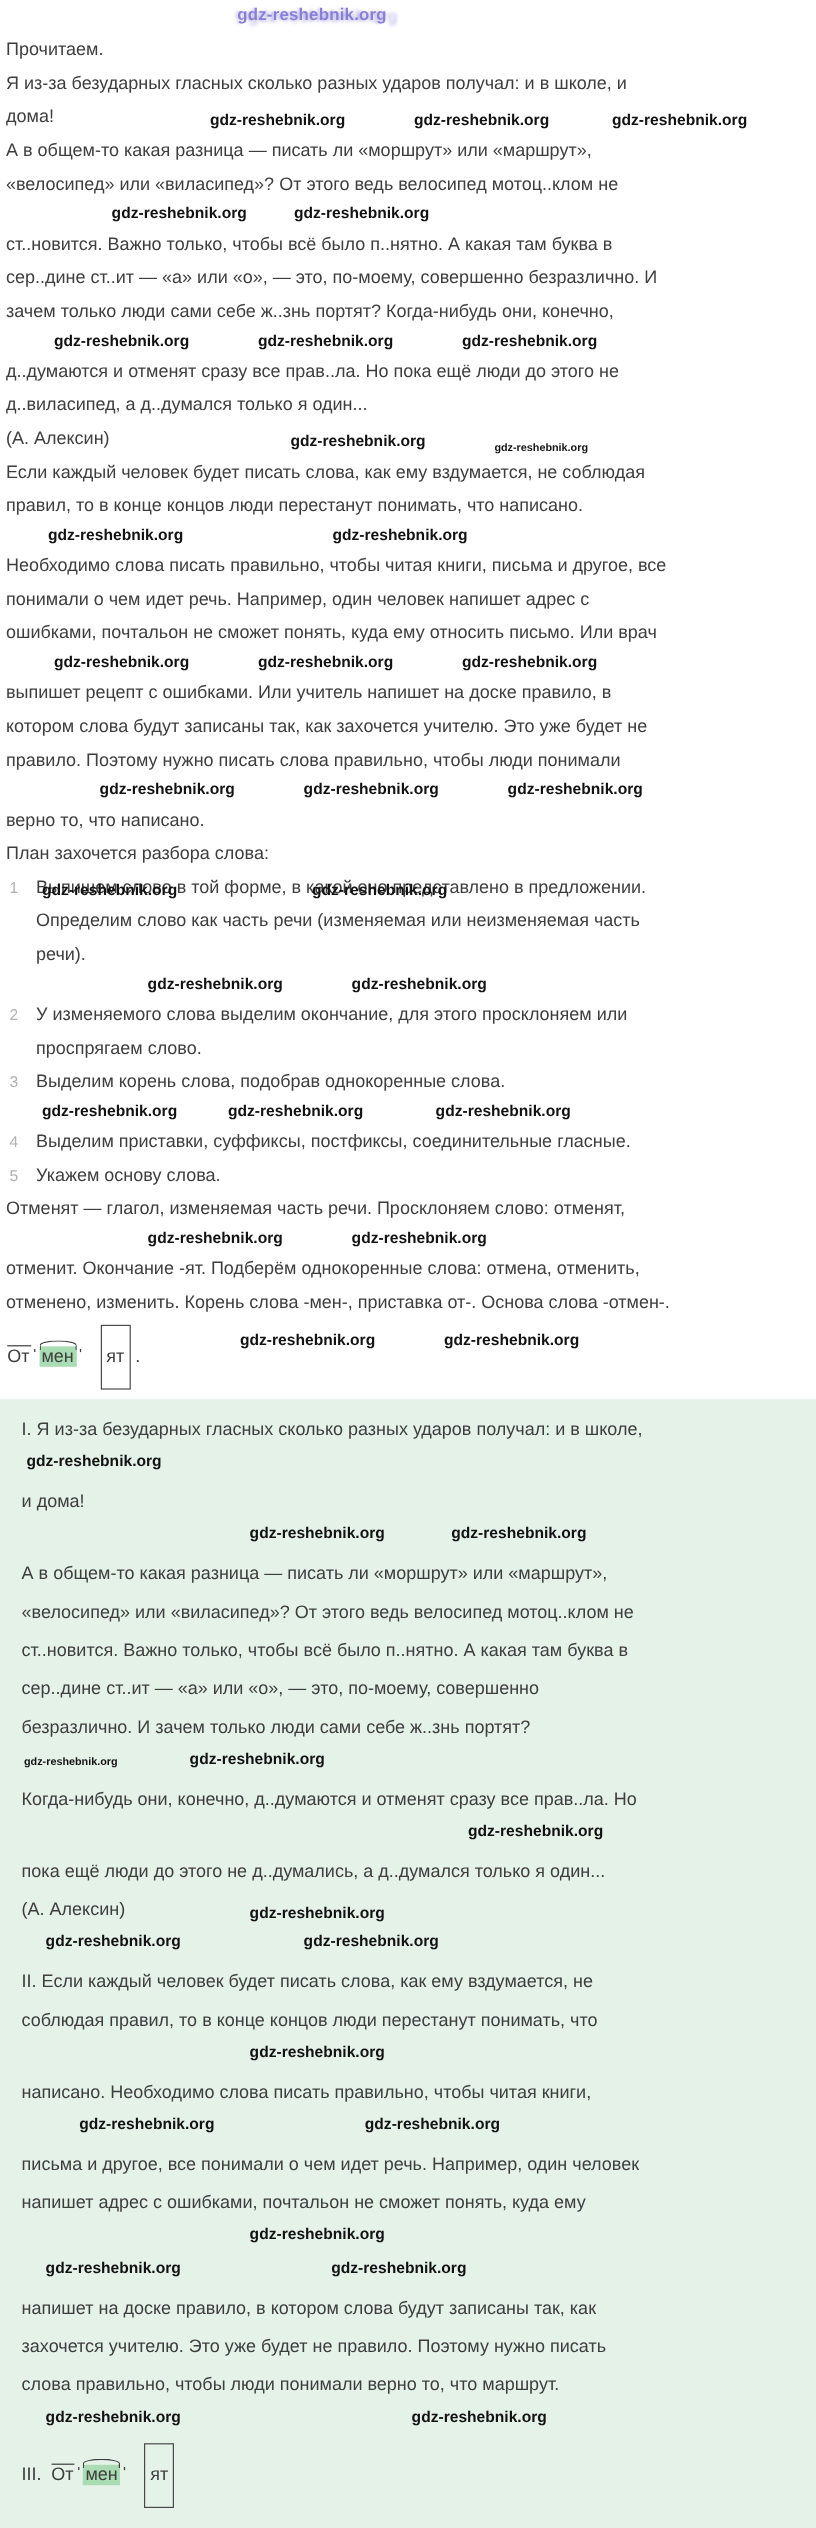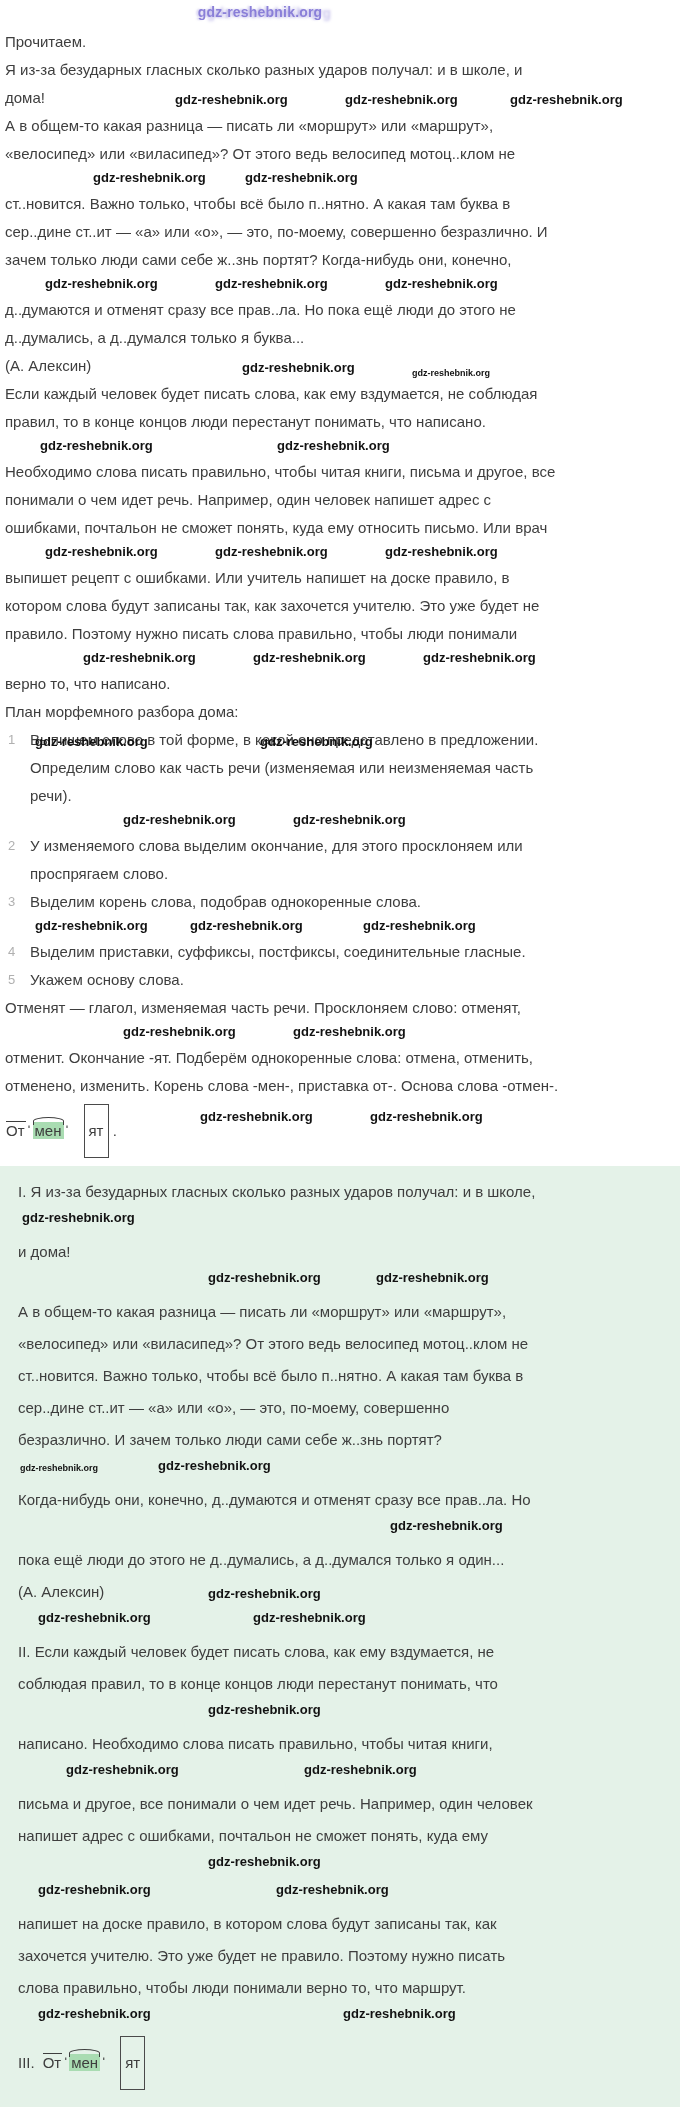--- a/index.html
+++ b/index.html
@@ -58,21 +58,21 @@
       </div>
       <div class="row txt"><span>ст..новится. Важно только, чтобы всё было п..нятно. А какая там буква в</span></div>
       <div class="row txt"><span>сер..дине ст..ит — «а» или «о», — это, по-моему, совершенно безразлично. И</span></div>
       <div class="row txt"><span>зачем только люди сами себе ж..знь портят? Когда-нибудь они, конечно,</span></div>
       <div class="row wmrow">
         <span class="wm" style="left: 40px;">gdz-reshebnik.org</span>
         <span class="wm" style="left: 210px;">gdz-reshebnik.org</span>
         <span class="wm" style="left: 380px;">gdz-reshebnik.org</span>
       </div>
       <div class="row txt"><span>д..думаются и отменят сразу все прав..ла. Но пока ещё люди до этого не</span></div>
-      <div class="row txt"><span>д..думались, а д..думался только я буква...</span></div>
+      <div class="row txt"><span>д..виласипед, а д..думался только я один...</span></div>
       <div class="row txt"><span>(А. Алексин)</span><span class="wm" style="left: 237px;">gdz-reshebnik.org</span><span class="wm wm-sm" style="left: 407px;">gdz-reshebnik.org</span></div>
       <div class="row txt"><span>Если каждый человек будет писать слова, как ему вздумается, не соблюдая</span></div>
       <div class="row txt"><span>правил, то в конце концов люди перестанут понимать, что написано.</span></div>
       <div class="row wmrow">
         <span class="wm" style="left: 35px;">gdz-reshebnik.org</span>
         <span class="wm" style="left: 272px;">gdz-reshebnik.org</span>
       </div>
       <div class="row txt"><span>Необходимо слова писать правильно, чтобы читая книги, письма и другое, все</span></div>
       <div class="row txt"><span>понимали о чем идет речь. Например, один человек напишет адрес с</span></div>
       <div class="row txt"><span>ошибками, почтальон не сможет понять, куда ему относить письмо. Или врач</span></div>
@@ -83,21 +83,21 @@
       </div>
       <div class="row txt"><span>выпишет рецепт с ошибками. Или учитель напишет на доске правило, в</span></div>
       <div class="row txt"><span>котором слова будут записаны так, как захочется учителю. Это уже будет не</span></div>
       <div class="row txt"><span>правило. Поэтому нужно писать слова правильно, чтобы люди понимали</span></div>
       <div class="row wmrow">
         <span class="wm" style="left: 78px;">gdz-reshebnik.org</span>
         <span class="wm" style="left: 248px;">gdz-reshebnik.org</span>
         <span class="wm" style="left: 418px;">gdz-reshebnik.org</span>
       </div>
       <div class="row txt"><span>верно то, что написано.</span></div>
-      <div class="row txt"><span>План морфемного разбора дома:</span></div>
+      <div class="row txt"><span>План захочется разбора слова:</span></div>
       <div class="row txt li"><span class="num">1</span><span class="li-text">Выпишем слово в той форме, в какой оно представлено в предложении.</span><span class="wm" style="left: 30px;">gdz-reshebnik.org</span><span class="wm" style="left: 255px;">gdz-reshebnik.org</span></div>
       <div class="row txt licont"><span>Определим слово как часть речи (изменяемая или неизменяемая часть</span></div>
       <div class="row txt licont"><span>речи).</span></div>
       <div class="row wmrow">
         <span class="wm" style="left: 118px;">gdz-reshebnik.org</span>
         <span class="wm" style="left: 288px;">gdz-reshebnik.org</span>
       </div>
       <div class="row txt li"><span class="num">2</span><span class="li-text">У изменяемого слова выделим окончание, для этого просклоняем или</span></div>
       <div class="row txt licont"><span>проспрягаем слово.</span></div>
       <div class="row txt li"><span class="num">3</span><span class="li-text">Выделим корень слова, подобрав однокоренные слова.</span></div>

